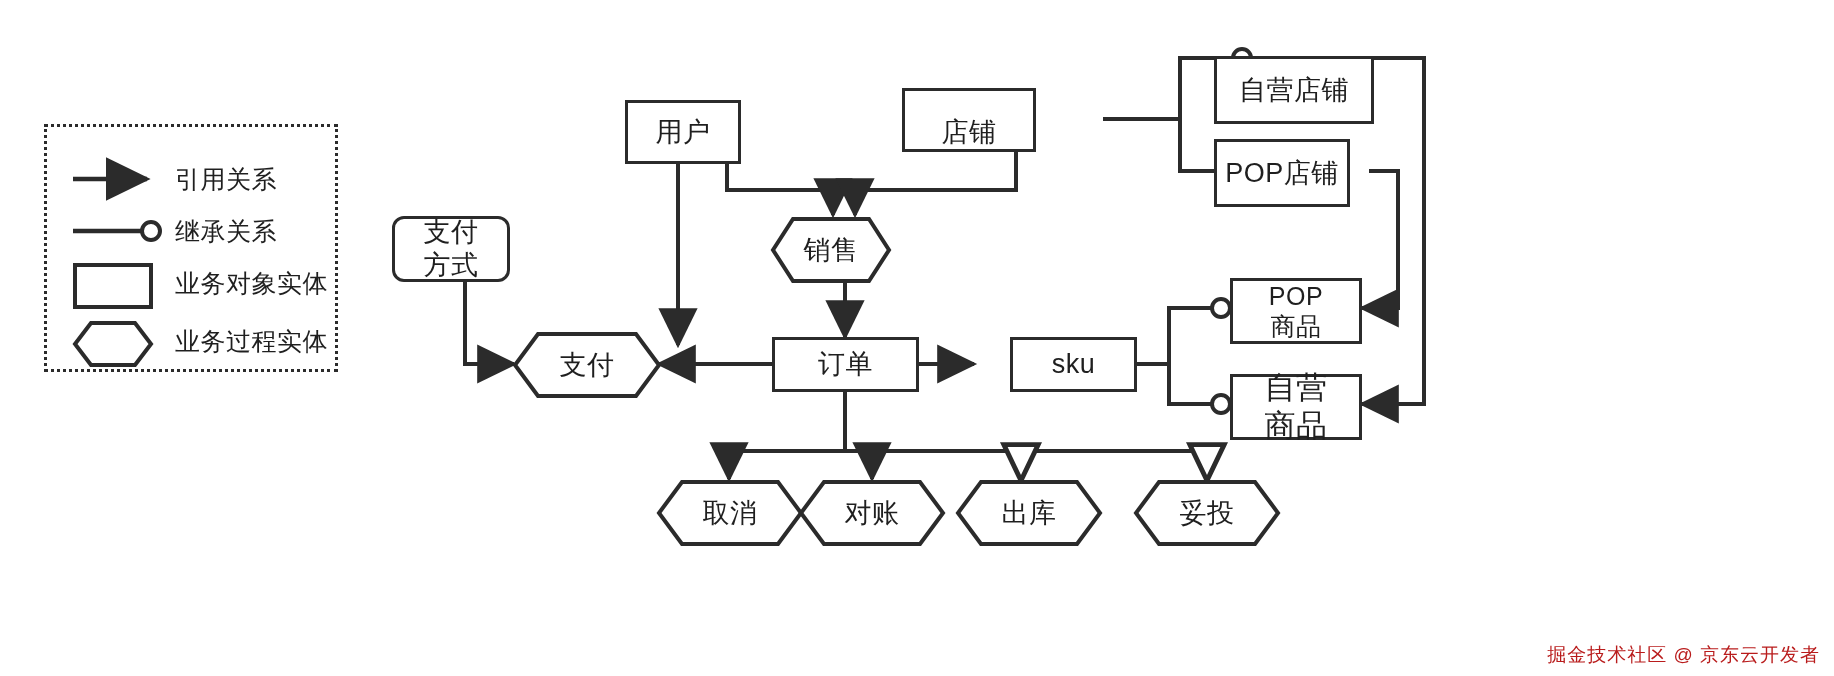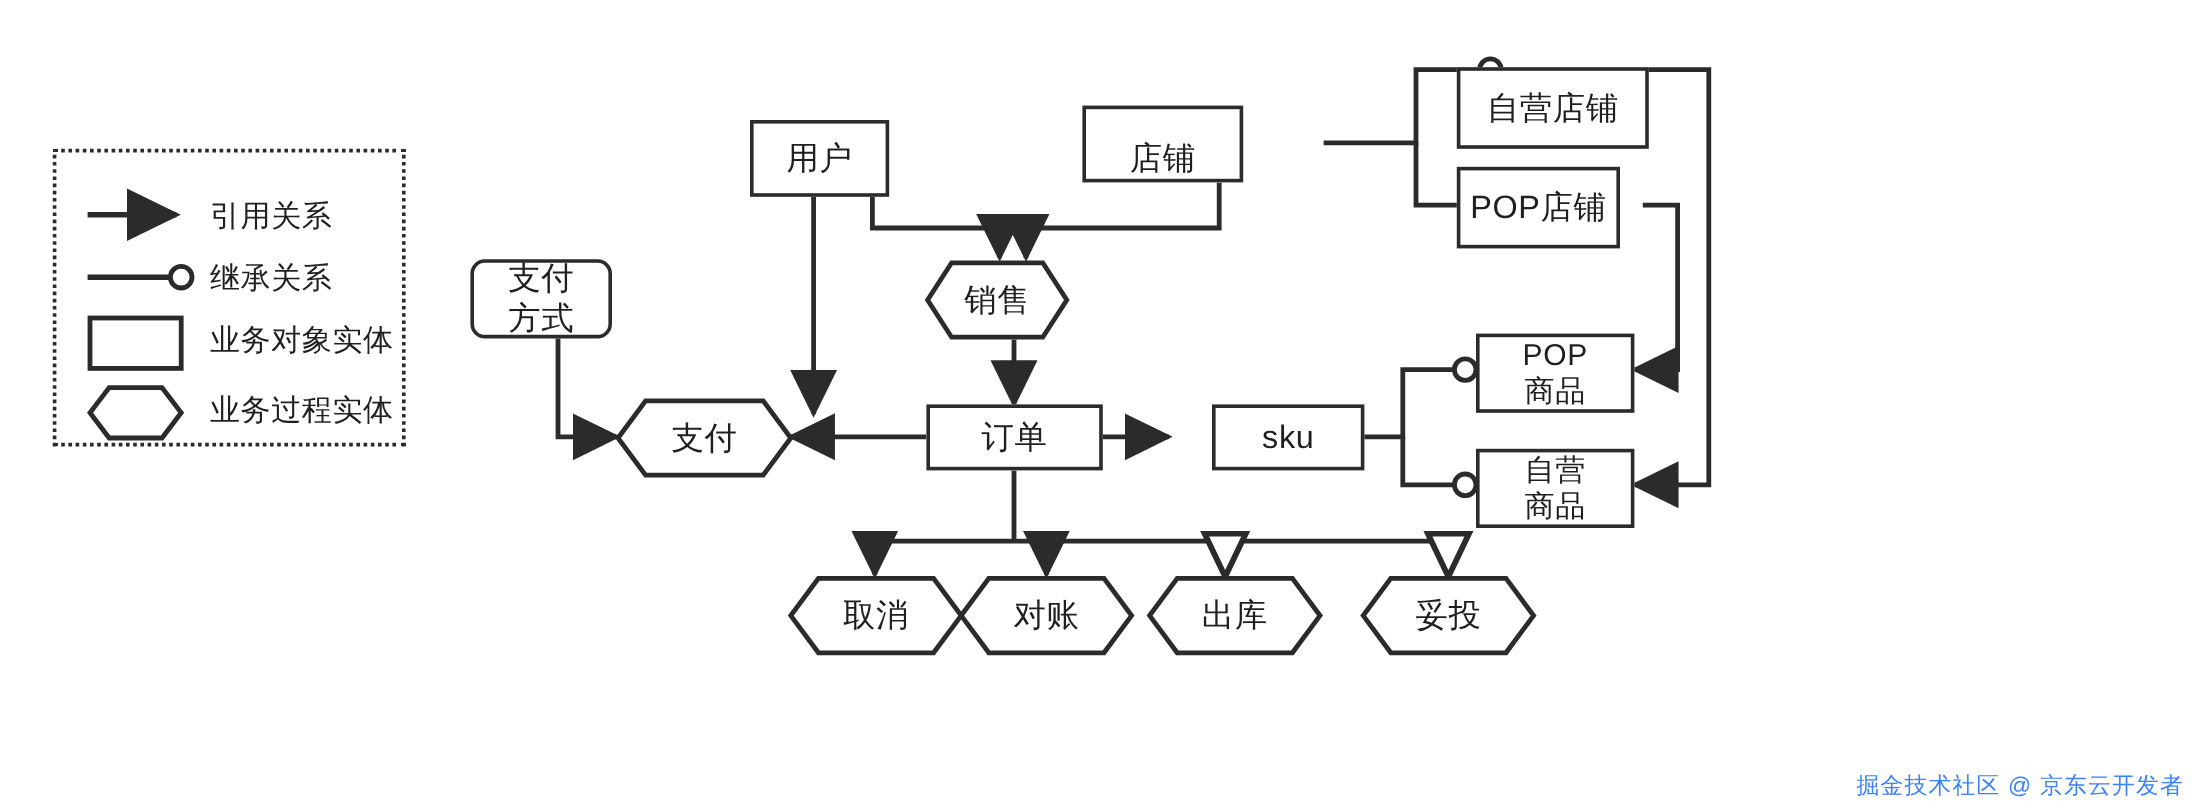--- a/index.html
+++ b/index.html
@@ -70,21 +70,21 @@
   }
   .legend-text{
     font-size:25px;
     color:#1f1f1f;
     letter-spacing:0.5px;
   }
   .watermark{
     position:absolute;
     right:14px; bottom:8px;
     font-size:19px;
-    color:#3b82f6;
+    color:#b91c1c;
     letter-spacing:1px;
   }
 </style>
 </head>
 <body>
 
 <div id="stage">
 
   <svg id="wires" viewBox="0 0 1834 676" xmlns="http://www.w3.org/2000/svg">
     <defs>
@@ -225,21 +225,21 @@
 
   <div class="node rect" style="left:974px; top:337px; width:127px; height:55px;margin-left:36px;">
     <span>sku</span>
   </div>
 
   <div class="node rect" style="left:1230px; top:278px; width:132px; height:66px; font-size:25px;">
     <span>POP
 商品</span>
   </div>
 
-  <div class="node rect" style="left:1230px; top:374px; width:132px; height:66px; font-size:25px;">
+  <div class="node rect" style="left:1230px; top:374px; width:132px; height:66px; font-size:31px;">
     <span>自营
 商品</span>
   </div>
 
   <div class="node hex" style="left:656px; top:479px; width:148px; height:68px;">
     <svg class="hexsvg" width="148" height="68" viewBox="0 0 148 68" xmlns="http://www.w3.org/2000/svg">
       <path d="M26,3 L122,3 L145,34 L122,65 L26,65 L3,34 Z" fill="#ffffff" stroke="#2b2b2b" stroke-width="4" stroke-linejoin="miter"></path>
     </svg>
     <span class="hexlabel">取消</span>
   </div>

